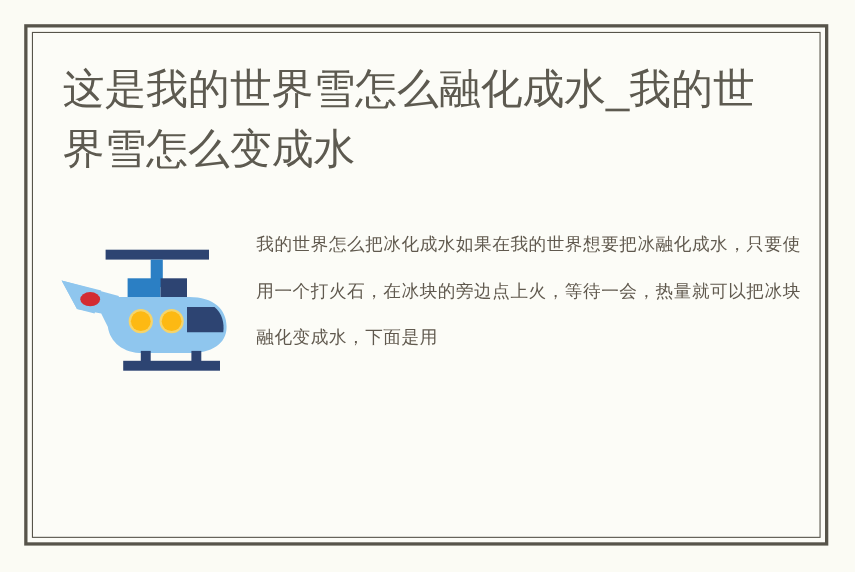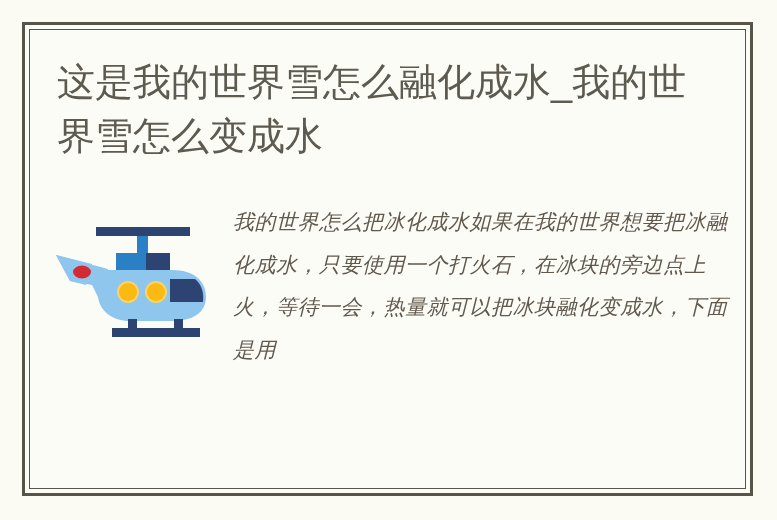--- a/index.html
+++ b/index.html
@@ -80,27 +80,26 @@
   #heli-svg {
     display: block;
   }
 
   
   #body-text {
     flex: 1 1 auto;
     padding-top: 8px;
     padding-right: 10px;
     color: #60594e;
-    font-size: 21px;
+    font-size: 16px;
     line-height: 42.5px;
     font-family: "DejaVu Serif", "Liberation Serif", serif;
     letter-spacing: 0.5px;
     white-space: pre-line;
     word-break: break-all;
-    font-style: italic;
   }
 </style>
 </head>
 <body>
 
 <div id="page">
   <div id="outer-frame">
     <div id="inner-frame"></div>
 
     <div id="title">这是我的世界雪怎么融化成水_我的世界雪怎么变成水</div>

